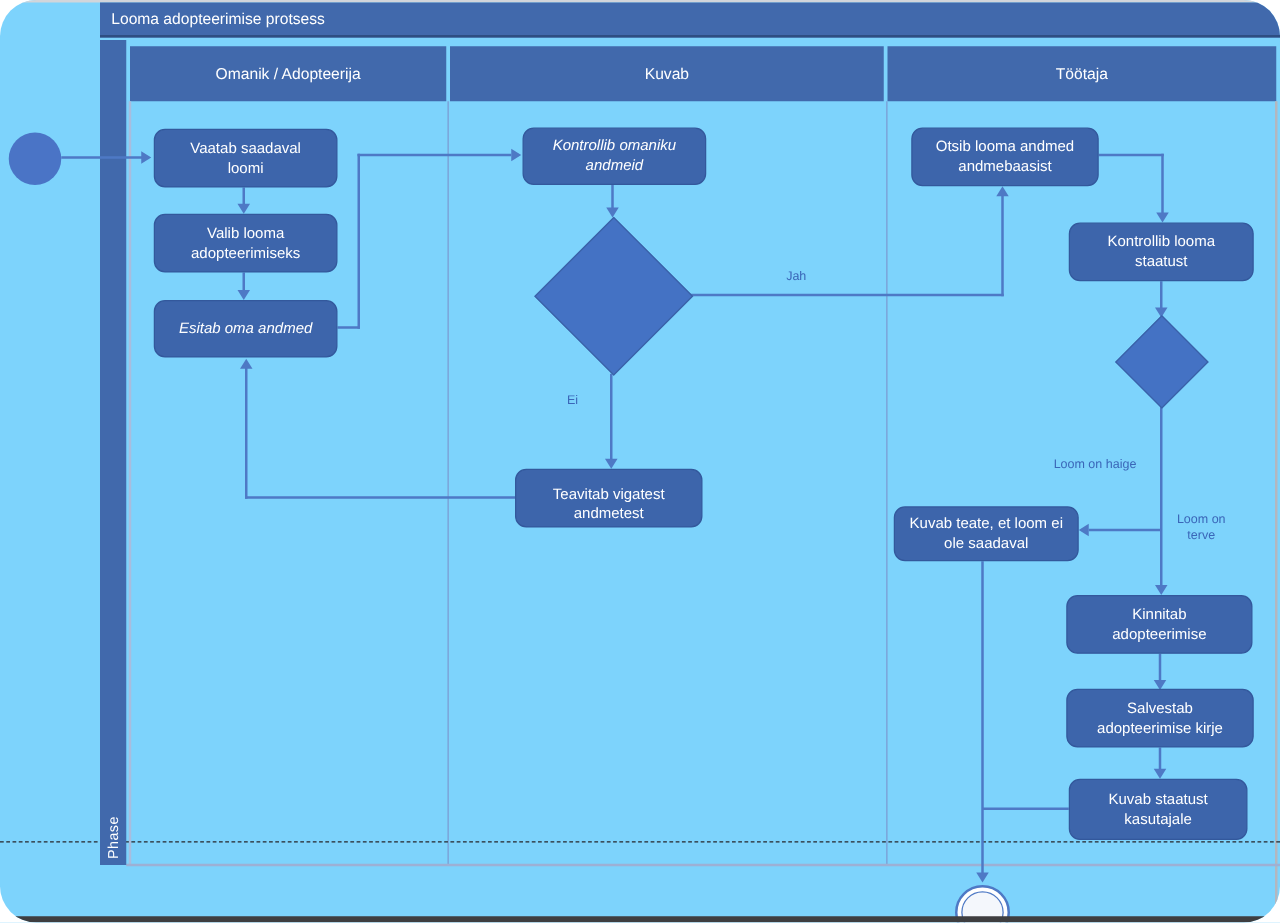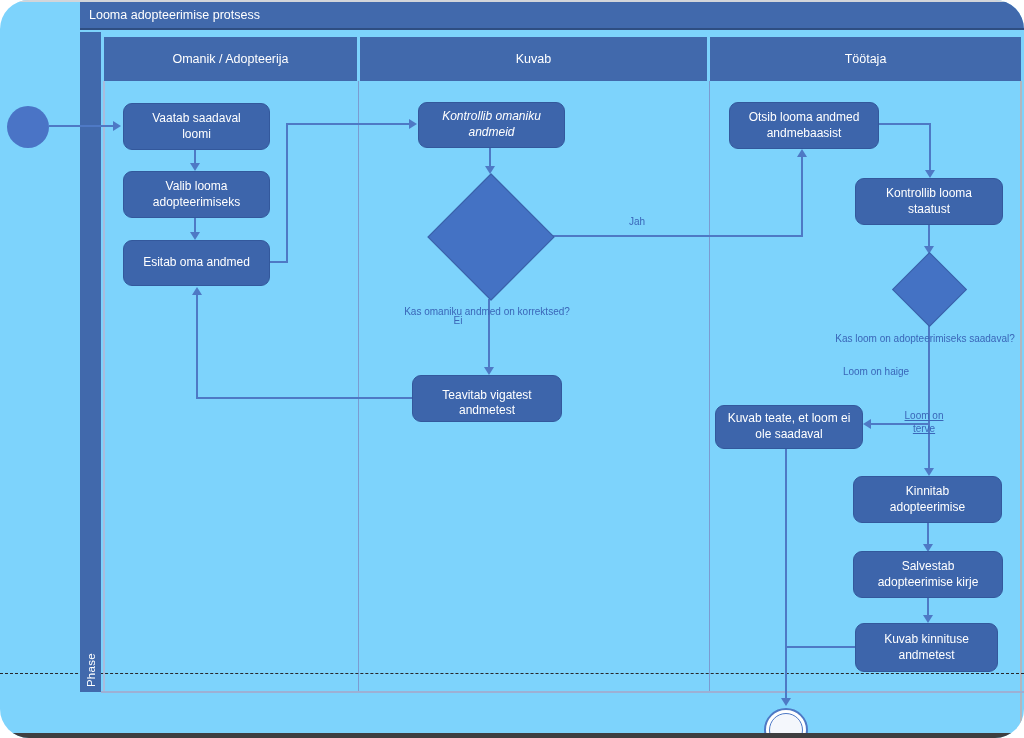--- a/index.html
+++ b/index.html
@@ -76,21 +76,21 @@
   <div class="endcircle">
       <div class="inner"></div>
     </div>
 
   <div class="task" style="left:123px;top:171px;width:147px;height:47px;">
     <span style="max-width:125px;">Valib looma adopteerimiseks</span>
   </div>
   <div class="task" style="left:123px;top:103px;width:147px;height:47px;">
     <span style="max-width:120px;">Vaatab saadaval loomi</span>
   </div>
-  <div class="task" style="left:123px;top:240px;width:147px;height:46px;">
+  <div class="task" style="left:123px;top:240px;width:147px;height:46px;font-style:italic;">
     <span>Esitab oma andmed</span>
   </div>
 
   <div class="task" style="left:418px;top:102px;width:147px;height:46px;font-style:italic;">
     <span style="max-width:125px;">Kontrollib omaniku andmeid</span>
   </div>
   <div class="diamond" style="left:446px;top:192px;width:88px;height:88px;"></div>
   <div class="task" style="left:412px;top:375px;width:150px;height:47px;align-items:flex-end;">
     <span style="max-width:125px;">Teavitab vigatest andmetest</span>
   </div>
@@ -105,29 +105,27 @@
   <div class="task" style="left:715px;top:405px;width:148px;height:44px;">
     <span>Kuvab teate, et loom ei ole saadaval</span>
   </div>
   <div class="task" style="left:853px;top:476px;width:149px;height:47px;">
     <span style="max-width:100px;">Kinnitab adopteerimise</span>
   </div>
   <div class="task" style="left:853px;top:551px;width:150px;height:47px;">
     <span style="max-width:128px;">Salvestab adopteerimise kirje</span>
   </div>
   <div class="task" style="left:855px;top:623px;width:143px;height:49px;">
-    <span style="max-width:112px;">Kuvab kinnituse andmetest</span>
+    <span style="max-width:112px;">Kuvab staatust kasutajale</span>
   </div>
 
-  <div class="flabel" style="left:357px;top:305px;width:260px;">Kas omaniku andmed on korrektsed?</div>
   <div class="flabel" style="left:440px;top:314px;width:36px;">Ei</div>
   <div class="flabel" style="left:617px;top:215px;width:40px;">Jah</div>
-  <div class="flabel" style="left:826px;top:332px;width:198px;">Kas loom on adopteerimiseks saadaval?</div>
   <div class="flabel" style="left:840px;top:365px;width:72px;">Loom on haige</div>
-  <div class="flabel" style="left:902px;top:409px;width:44px;text-decoration:underline;">Loom on terve</div>
+  <div class="flabel" style="left:939px;top:409px;width:44px;">Loom on terve</div>
 
   <div class="c ch" style="left:49px;top:125px;width:65px;"></div>
   <div class="arr r" style="left:113px;top:121px;"></div>
 
   <div class="c cv" style="left:194px;top:150px;height:15px;"></div>
   <div class="arr d" style="left:190px;top:163px;"></div>
 
   <div class="c cv" style="left:194px;top:218px;height:15px;"></div>
   <div class="arr d" style="left:190px;top:232px;"></div>
 

